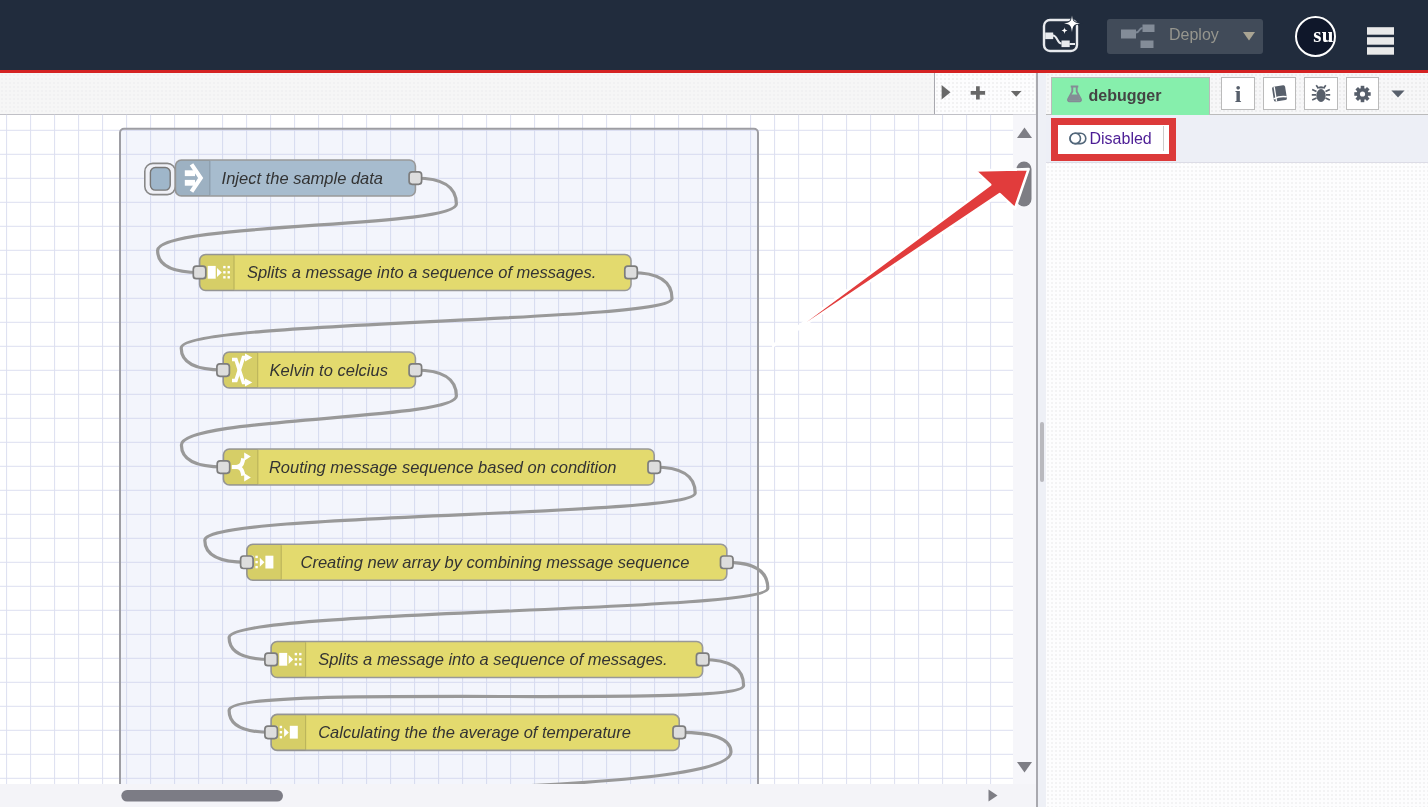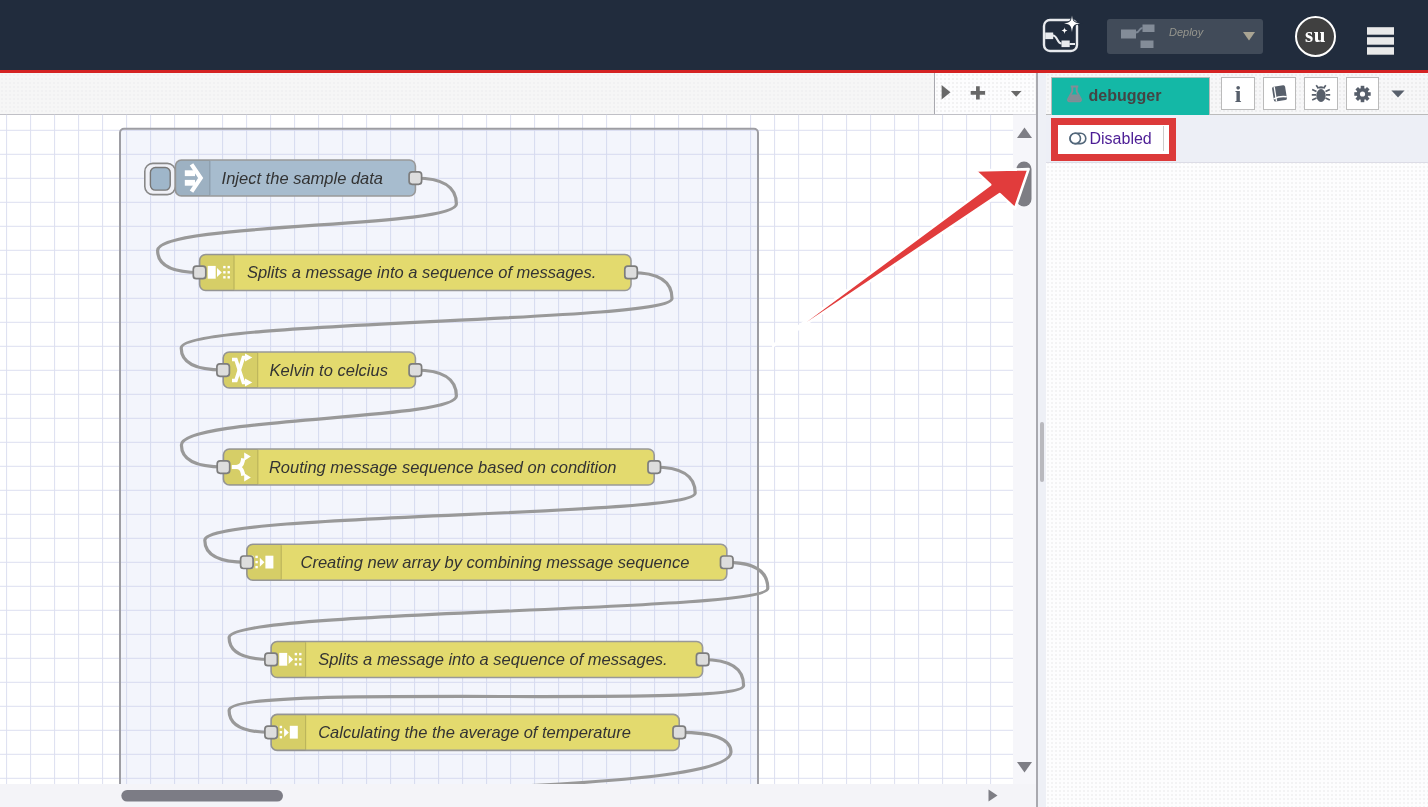--- a/index.html
+++ b/index.html
@@ -14,35 +14,35 @@
   background-image:radial-gradient(#f2f2f3 1px, transparent 1px); background-size:4px 4px;
   border-left:1px solid #a9a9af; }
 #sep { position:absolute; left:1036px; top:73px; width:10px; height:734px; background:#eef0f6;
   border-left:2px solid #a9a9af; }
 #sepgrip { position:absolute; left:1039.5px; top:422px; width:4.5px; height:60px; background:#b9b9be; border-radius:2px; }
 #sidebar { position:absolute; left:1046px; top:73px; width:382px; height:734px; background:#fdfdfe;
   background-image:radial-gradient(#f3f3f4 1px, transparent 1px); background-size:4px 4px; }
 #sbtabbar { position:absolute; left:1046px; top:73px; width:382px; height:42px; background:#f7f7f8;
   background-image:radial-gradient(#ededee 1px, transparent 1px); background-size:4px 4px;
   border-bottom:1px solid #bbb; }
-#sbtab { position:absolute; left:1051px; top:77px; width:159px; height:39px; background:#14b8a6;
+#sbtab { position:absolute; left:1051px; top:77px; width:159px; height:39px; background:#86efac;
   border:1px solid #bbb; border-bottom:none; font-weight:bold; font-size:16px; color:#444;
   line-height:36px; }
 .sbbtn { position:absolute; top:77px; width:33.5px; height:33px; background:#fff; border:1px solid #bbb; }
 #disrow { position:absolute; left:1046px; top:115px; width:382px; height:48px; background:#edeff6;
   border-bottom:1px solid #dcdce6; }
 #redbox { position:absolute; left:1051px; top:117.5px; width:124.5px; height:43.5px;
   border:7px solid #dc3a3a; background:#fff; }
 #distext { position:absolute; left:1089.5px; top:124px; font-size:16px; color:#4c1d95; line-height:30px; }
 #dissep { position:absolute; left:1162.5px; top:126px; width:1px; height:25px; background:#ccc; }
 #deploy { position:absolute; left:1107px; top:19px; width:156px; height:35px; background:#414b59; border-radius:3px; }
-#deploytext { position:absolute; left:62px; top:6.5px; font-size:11px; color:#96968e;font-style:italic; }
+#deploytext { position:absolute; left:62px; top:6.5px; font-size:16px; color:#96968e; }
 #avatar { position:absolute; left:1295px; top:15.5px; width:41px; height:41px; border-radius:50%;
-  background:#404040; border:2.5px solid #fff; color:#fff; font-weight:bold; font-size:21px;
-  font-family:"Liberation Serif", serif; text-align:center; line-height:35px; letter-spacing:0.5px; }
+  background:#0f172a; border:2.5px solid #fff; color:#fff; font-weight:bold; font-size:21px;
+  font-family:"Liberation Serif", serif; text-align:right; line-height:35px; letter-spacing:0.5px; }
 </style>
 </head>
 <body>
 <div id="header"></div>
 <div id="redline"></div>
 <div id="toolbar"></div>
 <div id="tbdivider"></div>
 
 <svg style="position:absolute;left:934px;top:73px" width="102" height="41" viewBox="0 0 102 41">
   <path d="M 7.6 11.9 L 16.5 19.2 L 7.6 26.5 Z" fill="#686868"></path>

